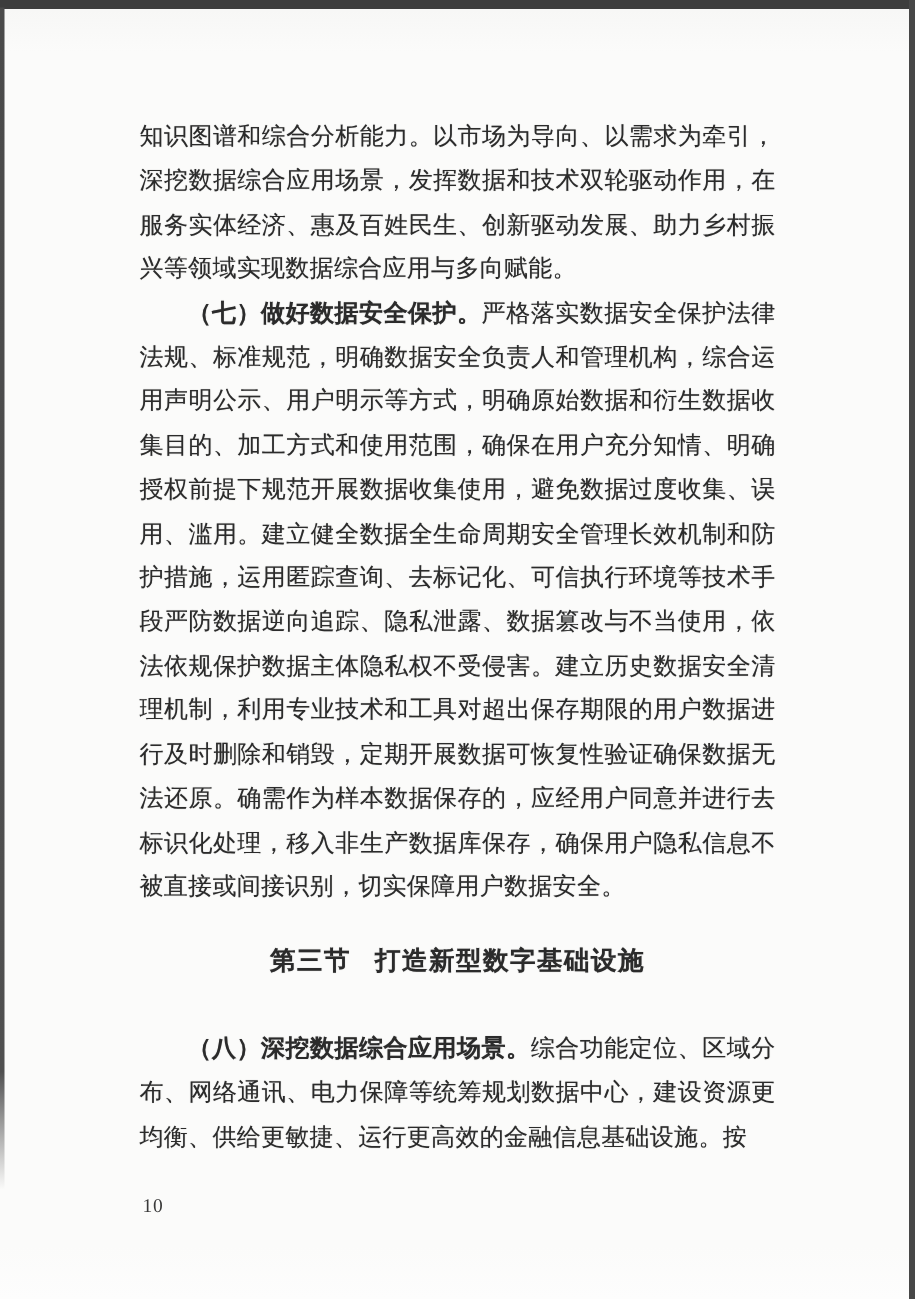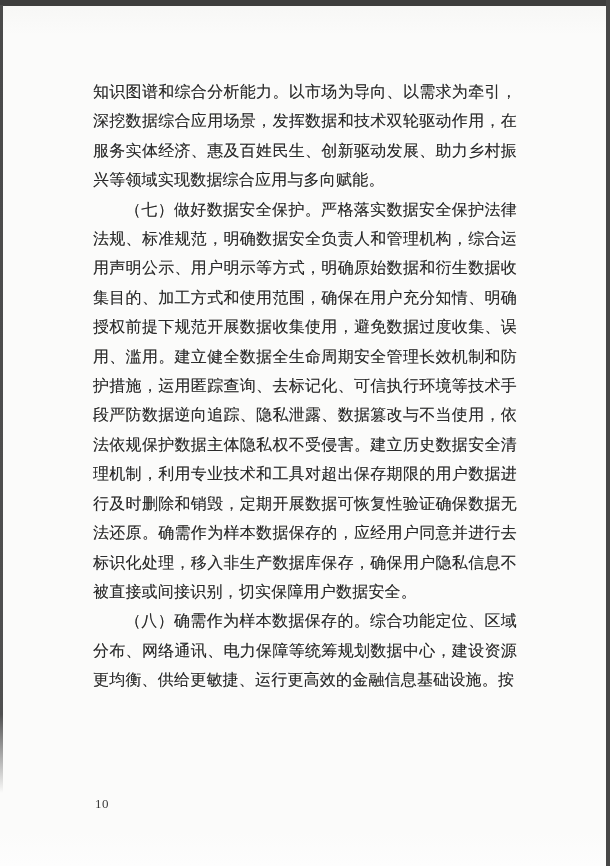--- a/index.html
+++ b/index.html
@@ -48,21 +48,21 @@
     letter-spacing: 0.2px;
     text-shadow: 0 0 0.6px rgba(43,43,43,0.45);
   }
   .para {
     margin: 0;
   }
   .para.indent {
     text-indent: 2em;
   }
   .lead {
-    font-weight: normal;
+    font-weight: bold;
   }
   .section-heading {
     margin: 20px 0 29px 0;
     text-align: center;
     font-size: 17px;
     font-weight: bold;
     line-height: 29.4px;
     letter-spacing: 1px;
     white-space: nowrap;
   }
@@ -92,22 +92,25 @@
   <div class="content">
 
     <p class="para">
       <span>知识图谱和综合分析能力。以市场为导向、以需求为牵引，深挖数据综合应用场景，发挥数据和技术双轮驱动作用，在服务实体经济、惠及百姓民生、创新驱动发展、助力乡村振兴等领域实现数据综合应用与多向赋能。</span>
     </p>
 
     <p class="para indent">
       <span class="lead">（七）做好数据安全保护。</span><span>严格落实数据安全保护法律法规、标准规范，明确数据安全负责人和管理机构，综合运用声明公示、用户明示等方式，明确原始数据和衍生数据收集目的、加工方式和使用范围，确保在用户充分知情、明确授权前提下规范开展数据收集使用，避免数据过度收集、误用、滥用。建立健全数据全生命周期安全管理长效机制和防护措施，运用匿踪查询、去标记化、可信执行环境等技术手段严防数据逆向追踪、隐私泄露、数据篡改与不当使用，依法依规保护数据主体隐私权不受侵害。建立历史数据安全清理机制，利用专业技术和工具对超出保存期限的用户数据进行及时删除和销毁，定期开展数据可恢复性验证确保数据无法还原。确需作为样本数据保存的，应经用户同意并进行去标识化处理，移入非生产数据库保存，确保用户隐私信息不被直接或间接识别，切实保障用户数据安全。</span>
     </p>
 
+    <h2 class="section-heading">
+      <span>第三节</span><span class="heading-gap"></span><span>打造新型数字基础设施</span>
+    </h2>
 
     <p class="para indent">
-      <span class="lead">（八）确需作为样本数据保存的。</span><span>综合功能定位、区域分布、网络通讯、电力保障等统筹规划数据中心，建设资源更均衡、供给更敏捷、运行更高效的金融信息基础设施。按</span>
+      <span class="lead">（八）深挖数据综合应用场景。</span><span>综合功能定位、区域分布、网络通讯、电力保障等统筹规划数据中心，建设资源更均衡、供给更敏捷、运行更高效的金融信息基础设施。按</span>
     </p>
 
   </div>
 
   <div class="page-number">10</div>
 
 </div>
 
 </body></html>

